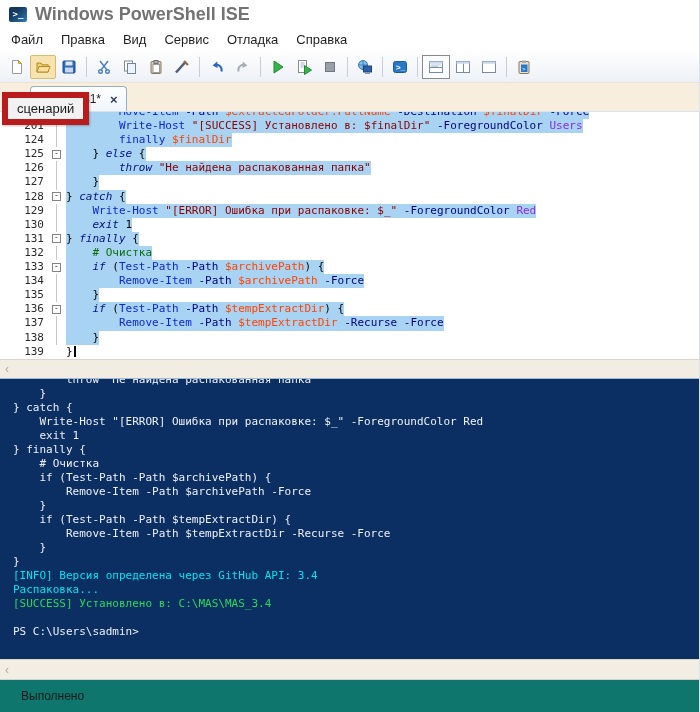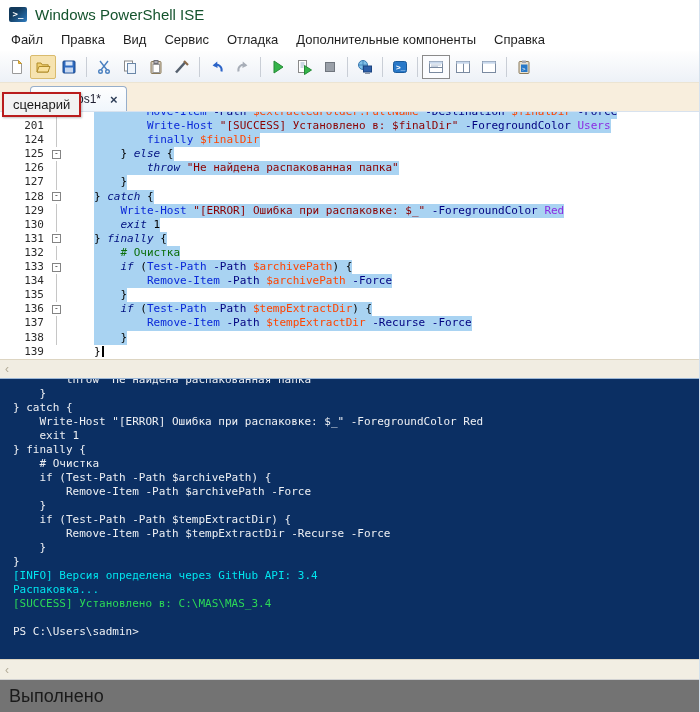--- a/index.html
+++ b/index.html
@@ -3,93 +3,92 @@
 <meta charset="utf-8">
 <style>
   html,body{margin:0;padding:0;}
   body{width:700px;height:712px;overflow:hidden;background:#fff;font-family:"Liberation Sans",sans-serif;}
   .window{width:700px;height:712px;display:flex;flex-direction:column;box-sizing:border-box;border-right:1px solid #d5e2ef;}
 
   
   .titlebar{height:28px;display:flex;align-items:center;padding-left:9px;background:#fff;flex:none;}
   .ps-badge{width:18px;height:15px;border-radius:2px;background:linear-gradient(135deg,#123a5c 35%,#2f7cc0);color:#fff;
     font-size:9px;font-weight:bold;display:flex;align-items:center;justify-content:center;margin-right:8px;font-family:"DejaVu Sans Mono",monospace;}
-  .title-text{font-size:15px;color:#14532d;}
+  .title-text{font-size:18px;color:#737373;font-weight:bold;}
 
   
   .menubar{height:23px;display:flex;align-items:center;padding-left:2px;background:#fff;font-size:13px;color:#1f1f1f;flex:none;text-align:right;}
   .menu-item{padding:3px 9px;cursor:default;}
 
   
   .toolbar{height:31px;display:flex;align-items:center;padding-left:4px;flex:none;
     background:linear-gradient(#fefefe,#edf1f7);border-bottom:1px solid #ece4d2;}
   .tbtn{width:26px;height:24px;display:flex;align-items:center;justify-content:center;flex:none;}
   .tbtn.sel{background:#f6e3b0;border:1px solid #d9bb6e;border-radius:2px;box-sizing:border-box;}
   .tbtn.selbox{border:1px solid #8a8a8a;background:#fbfcfe;box-sizing:border-box;width:28px;}
   .tsep{width:1px;height:20px;background:#c9ced6;margin:0 4px;flex:none;}
 
   
   .tabstrip{height:28px;background:#f8eedd;position:relative;display:flex;align-items:flex-end;flex:none;}
   .tab{margin-left:30px;height:24px;padding:0 8px 0 14px;background:linear-gradient(#fefefe,#f0f6fc);
     border:1px solid #96aecb;border-bottom:none;border-radius:4px 4px 0 0;display:flex;align-items:center;
     font-size:12px;color:#1e1e30;}
   .tab-close{margin-left:9px;font-size:13px;font-weight:bold;color:#2e3e58;}
-  .tooltip{position:absolute;left:2px;top:9px;z-index:9;background:#f2f2f2;border:2px solid #b91c1c;
+  .tooltip{position:absolute;left:2px;top:9px;z-index:9;background:#f2f2f2;border:6px solid #b91c1c;
     padding:3px 9px;font-size:13px;color:#1a1a1a;box-shadow:1px 1px 2px rgba(0,0,0,.25);}
 
   
   .editor{height:247px;background:#fff;border-top:1px solid #d8e2ee;overflow:hidden;flex:none;
     font-family:"DejaVu Sans Mono",monospace;font-size:11px;line-height:14.1px;}
   .ed-lines{margin-top:-7px;}
   .ed-line{display:flex;height:14.1px;}
   .ed-num{width:44px;text-align:right;padding-right:8px;color:#2b2b2b;flex:none;}
   .ed-fold{width:14px;flex:none;display:flex;align-items:center;}
   .fold-box{width:9px;height:9px;box-sizing:border-box;border:1px solid #848484;background:#fff;
     font-size:8px;line-height:6px;text-align:center;color:#333;}
   .fold-guide{width:1px;height:100%;background:#c6c6c6;margin-left:4px;}
-  .ed-code{white-space:pre;margin-left:28px;}
+  .ed-code{white-space:pre;}
   .ed-code.sel{background:#a9d3f2;}
   .caret{display:inline-block;width:2px;height:11px;background:#000;vertical-align:-2px;margin-left:1px;}
   .tk-kw{color:#001080;font-style:italic;} .tk-cmd{color:#0a28d8;} .tk-param{color:#000080;}
   .tk-var{color:#ff4500;} .tk-str{color:#8b0000;} .tk-com{color:#0a6e0a;}
   .tk-arg{color:#8a2be2;} .tk-pln{color:#000;}
 
   
   .hscroll{height:18px;background:#f1ede2;border-top:1px solid #ddd5c2;display:flex;align-items:center;
     padding-left:5px;color:#b2ab97;font-size:12px;flex:none;}
   .hscroll.console-scroll{height:19px;background:#f2eee3;}
 
   
   .console{height:280px;background:#0b2f63;border-top:1px solid #9db8d8;overflow:hidden;flex:none;
     font-family:"DejaVu Sans Mono",monospace;font-size:11px;line-height:14px;padding-left:13px;}
   .con-lines{margin-top:-6px;}
   .con-line{white-space:pre;height:14px;}
   .c-w{color:#eef0f4;} .c-cyan{color:#00e5ef;} .c-green{color:#2bd957;}
 
   
-  .statusbar{flex:1;background:#737373;border-top:1px solid #d2d2d2;display:flex;align-items:center;
-    padding-left:9px;font-size:18px;color:#1a1a1a;}
+  .statusbar{flex:1;background:#0f766e;border-top:1px solid #d2d2d2;display:flex;align-items:center;
+    padding-left:21px;font-size:12px;color:#1a1a1a;}
 </style>
 </head>
 <body>
 
 <div class="window">
 
   <div class="titlebar">
     <span class="ps-badge">&gt;_</span>
     <span class="title-text">Windows PowerShell ISE</span>
   </div>
 
   <div class="menubar">
       <span class="menu-item">Файл</span>
       <span class="menu-item">Правка</span>
       <span class="menu-item">Вид</span>
       <span class="menu-item">Сервис</span>
       <span class="menu-item">Отладка</span>
-      <span class="menu-item">Дополнительные компоненты</span>
       <span class="menu-item">Справка</span>
     </div>
 
   <div class="toolbar">
     <span class="tbtn">
       <svg width="16" height="16">
           <path d="M3.5 1.5h6l3 3v10h-9z" fill="#fff" stroke="#9a9a9a"></path>
           <path d="M9.5 1.5v3h3z" fill="#f2c14e" stroke="#c89a30"></path>
         </svg>
     </span>

